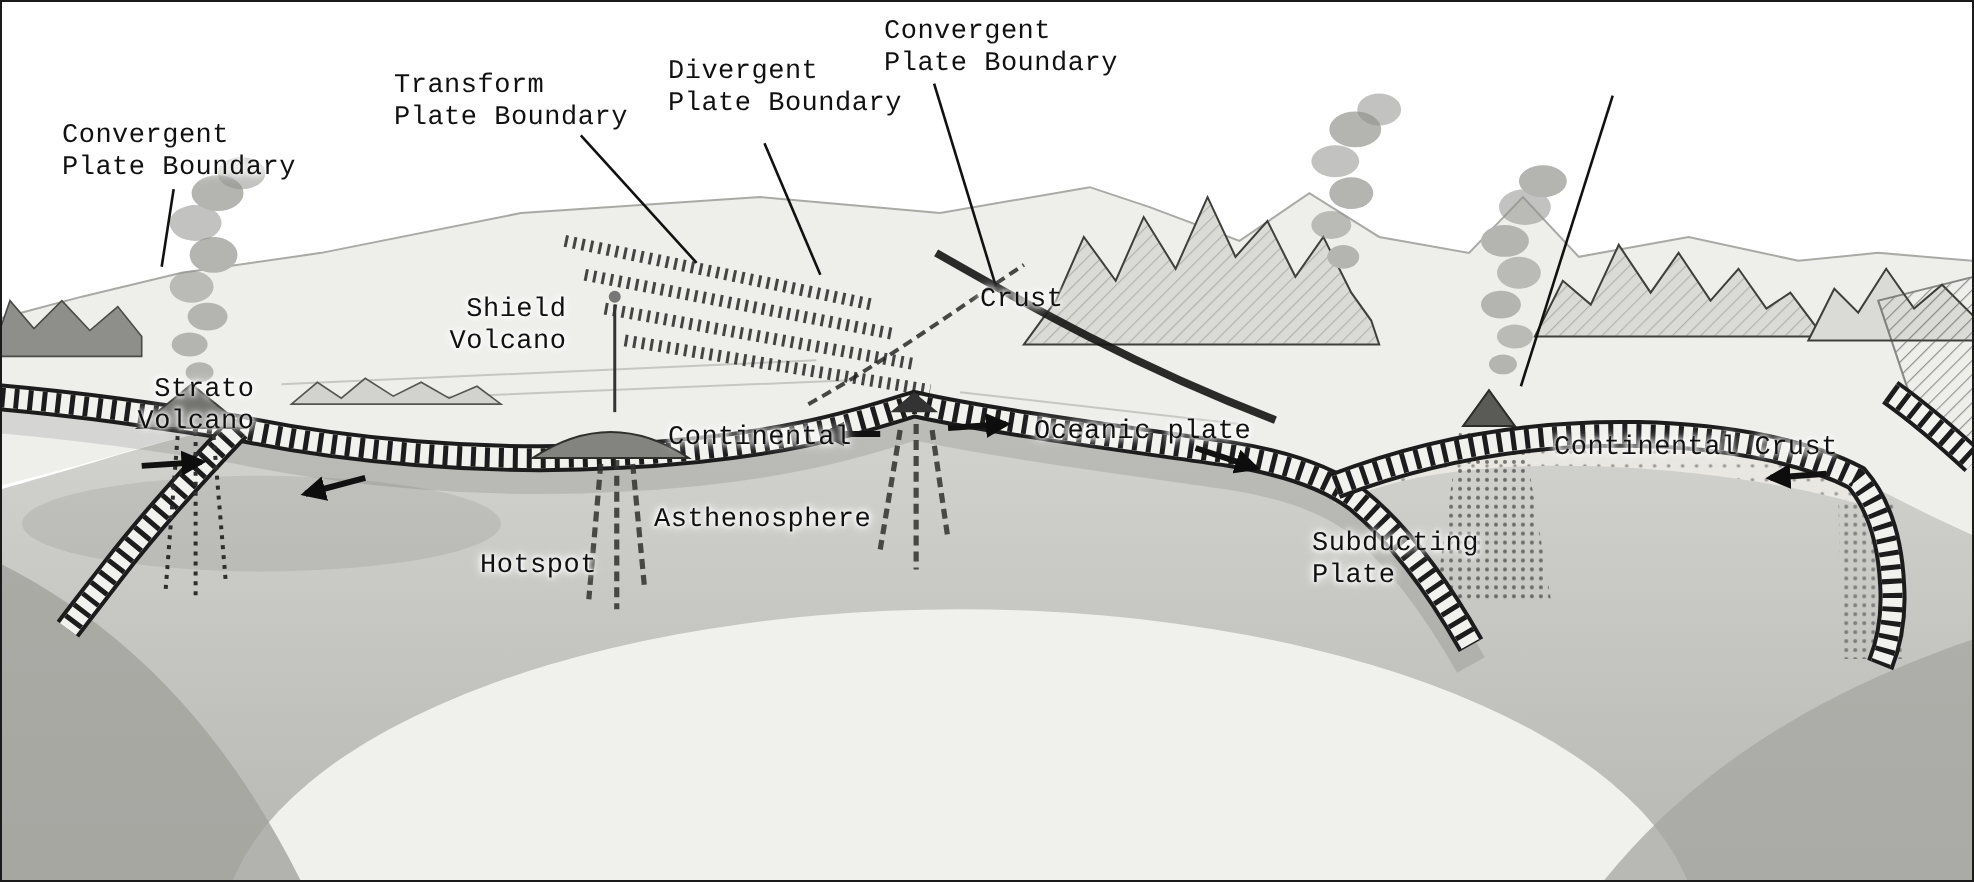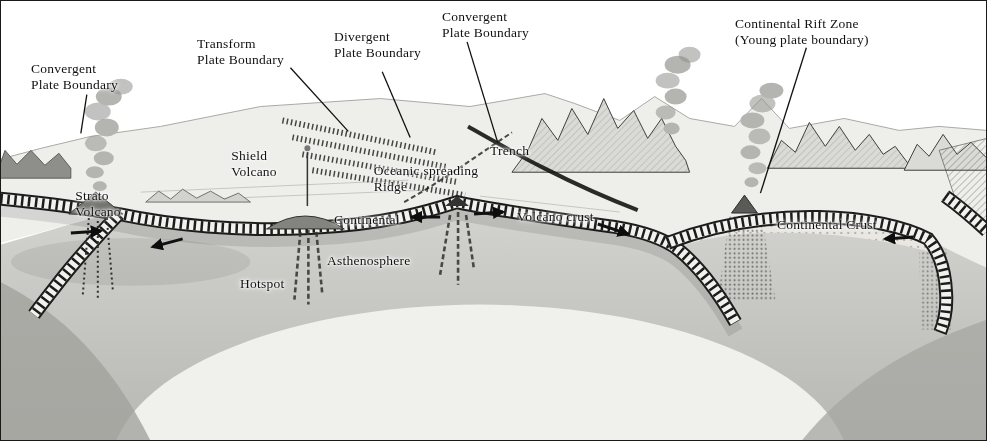--- a/index.html
+++ b/index.html
@@ -6,22 +6,23 @@
   #figure{
     position:relative;width:987px;height:441px;margin:0 auto;
     background:#ffffff;overflow:hidden;border:1px solid #1a1a1a;box-sizing:border-box;
     font-family:"Liberation Serif", serif;
   }
   #scene{position:absolute;left:0;top:0;width:100%;height:100%;}
   .lbl{
     position:absolute;font-size:13.5px;line-height:1.2;color:var(--ink,#111);
     white-space:pre-line;letter-spacing:.25px;
     text-shadow:0 0 2px #fff,0 0 3px #fff,0 0 5px rgba(255,255,255,.95),0 0 7px rgba(255,255,255,.9);
+    font-family:Liberation Mono, monospace;
   }
-  .lbl.center{transform:translateX(-50%);text-align:left;}
+  .lbl.center{transform:translateX(-50%);text-align:right;}
   
   .band-outer{fill:none;stroke:var(--band,#1c1c1c);stroke-width:14;}
   .band-inner{fill:none;stroke:#f1f1ee;stroke-width:10;}
   .band-ticks{fill:none;stroke:var(--band,#1c1c1c);stroke-width:10;stroke-dasharray:2.5 4.5;}
   .band-shadow{fill:none;stroke:#000;stroke-opacity:.10;stroke-width:16;}
   .leader{stroke:var(--ink,#111);stroke-width:1.3;fill:none;}
   .motion{stroke:var(--ink,#111);stroke-width:3;fill:none;}
   .mtn{fill:#dadad6;stroke:#3e3e3a;stroke-width:1;}
   .mtn-shade{opacity:.30;}
   .smoke1{fill:var(--smoke,#b4b4b1);}
@@ -177,28 +178,26 @@
   </svg>
 
   <div class="lbl" style="left:30px;top:60px">Convergent
 Plate Boundary</div>
   <div class="lbl" style="left:196px;top:35px">Transform
 Plate Boundary</div>
   <div class="lbl" style="left:333px;top:28px">Divergent
 Plate Boundary</div>
   <div class="lbl" style="left:441px;top:8px">Convergent
 Plate Boundary</div>
-  <div class="lbl" style="left:734px;top:15px">Continental Rift Zone
-(Young plate boundary)</div>
   <div class="lbl center" style="left:97px;top:187px">Strato
 Volcano</div>
   <div class="lbl center" style="left:253px;top:147px">Shield
 Volcano</div>
-  <div class="lbl center" style="left:425px;top:162px">Oceanic spreading
-Ridge</div>
-  <div class="lbl" style="left:489px;top:142px">Trench</div>
+  <div class="lbl" style="left:489px;top:142px">Crust</div>
   <div class="lbl" style="left:333px;top:211px">Continental</div>
-  <div class="lbl" style="left:516px;top:208px">Volcano crust</div>
+  <div class="lbl" style="left:516px;top:208px">Oceanic plate</div>
   <div class="lbl" style="left:776px;top:216px">Continental Crust</div>
   <div class="lbl" style="left:326px;top:252px">Asthenosphere</div>
   <div class="lbl" style="left:239px;top:275px">Hotspot</div>
+  <div class="lbl" style="left:655px;top:264px">Subducting
+Plate</div>
 
 </div>
 
 </body></html>

